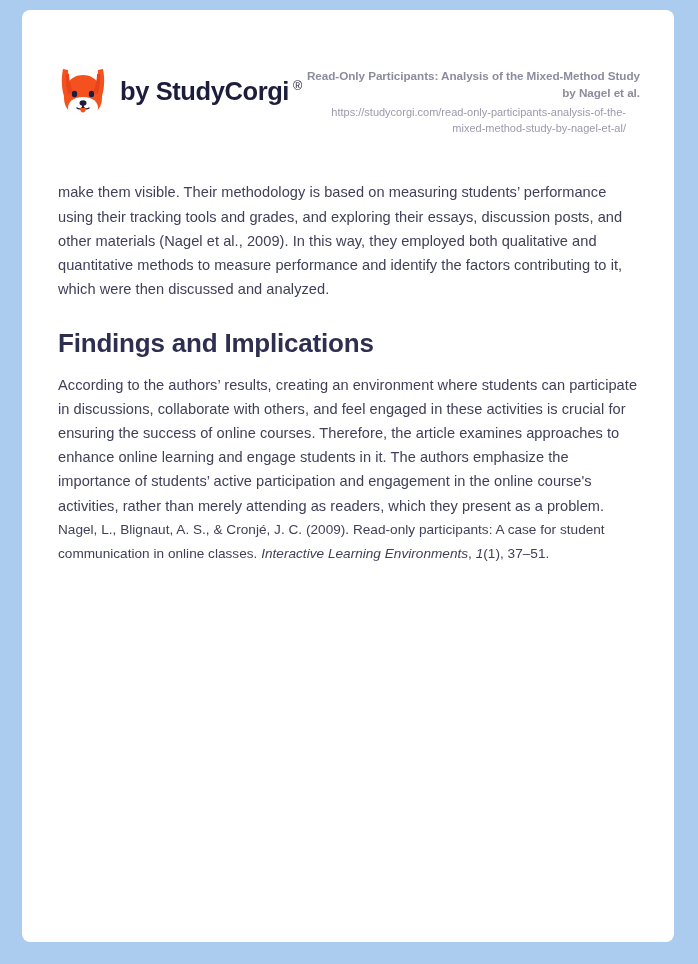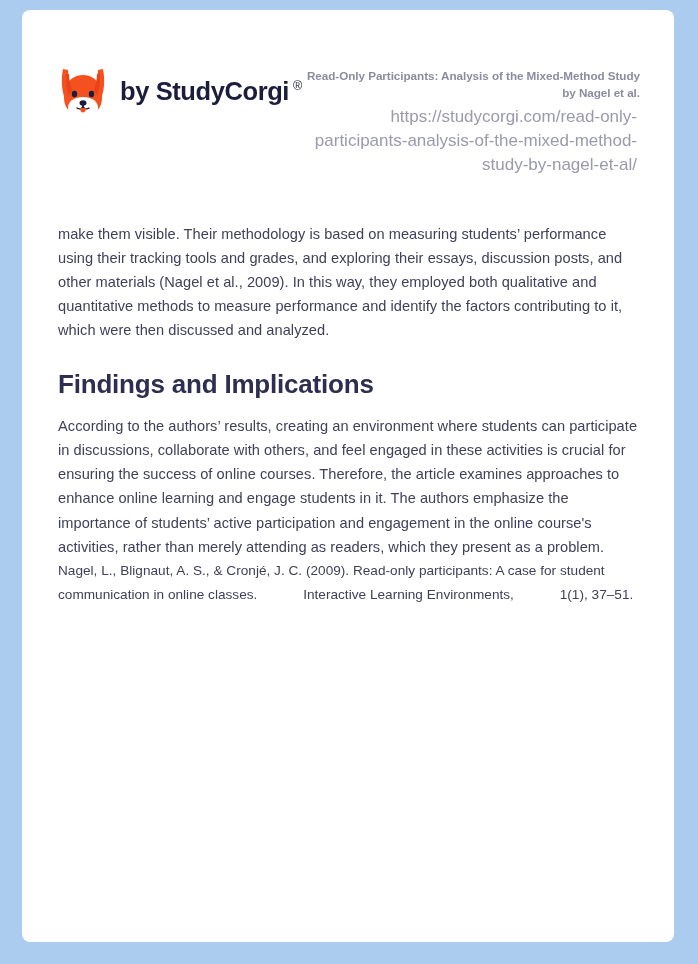--- a/index.html
+++ b/index.html
@@ -80,24 +80,24 @@
     color: #8c8c9f;
     font-size: 11.7px;
     font-weight: bold;
     line-height: 1.42;
     letter-spacing: -0.05px;
     margin: 0;
   }
 
   .header-url {
     color: #9a9aac;
-    font-size: 17px;
+    font-size: 11px;
     font-weight: normal;
     line-height: 1.42;
-    margin: 4px 3px 0 0;
+    margin: 4px 14px 0 0;
     word-break: break-word;
   }
 
   
   .doc-body {
     padding: 0 36px;
     margin-top: 44px;
   }
 
   .paragraph {
@@ -118,21 +118,21 @@
 
   .reference-text {
     color: #40405a;
     font-size: 13.6px;
     line-height: 1.78;
     margin: 0;
     letter-spacing: 0.02px;
   }
 
   .reference-text .italic {
-    margin-left: 42px;
+    font-style: italic;
   }
 </style>
 </head>
 <body>
 
 <div class="page-card">
 
   <div class="doc-header">
 
     <div class="brand">

